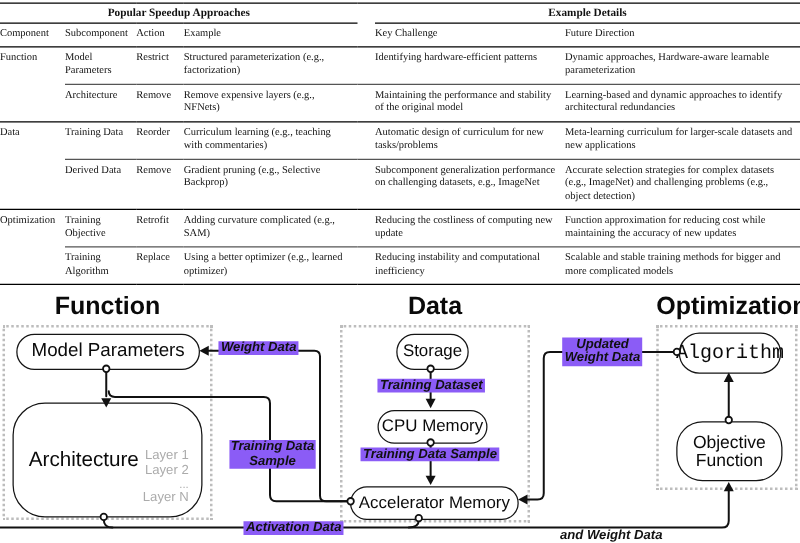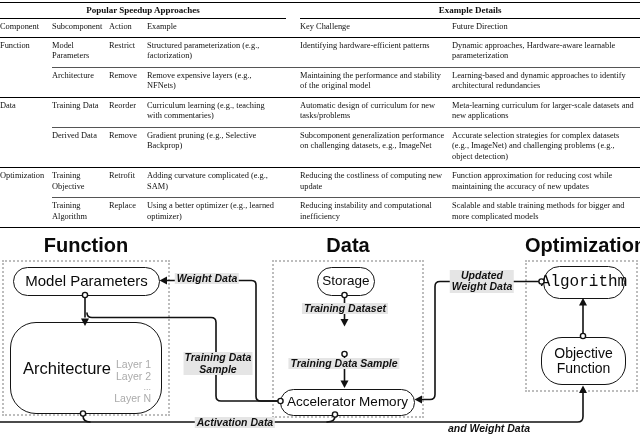--- a/index.html
+++ b/index.html
@@ -33,21 +33,21 @@
     display:flex;align-items:center;justify-content:center;color:#0a0a0a;}
   .pill{border-radius:999px;}
   .node-txt{white-space:pre-line;text-align:center;line-height:1.08;}
   #arch-label{position:absolute;left:12px;top:0;height:100%;display:flex;align-items:center;
     font-size:16.5px;}
   #arch-layers{position:absolute;right:10px;top:35px;text-align:right;color:#ababab;
     font-size:10.5px;line-height:12px;}
   #arch-layers .dots{font-size:9px;line-height:10px;}
   svg#wires{position:absolute;left:0;top:0;z-index:3;pointer-events:none;}
   .edge-label{position:absolute;z-index:4;font-size:10.5px;font-weight:700;font-style:italic;
-    color:#111;background:#e5e5e5;padding:0 2px;text-align:center;line-height:11.5px;
+    color:#111;background:#8b5cf6;padding:0 2px;text-align:center;line-height:11.5px;
     white-space:pre-line;transform:translateX(-50%);}
   .edge-label.nobg{background:transparent;padding:0;}
 </style>
 </head>
 <body>
 
 <div id="page">
 
   <div id="tbl-wrap">
     <table class="paper">
@@ -151,20 +151,23 @@
     <span id="arch-layers">
       <span style="display:block">Layer 1</span>
       <span style="display:block">Layer 2</span>
       <span style="display:block" class="dots">...</span>
       <span style="display:block">Layer N</span>
     </span>
   </div>
 
   <div class="node pill" style="left:317px;top:267px;width:56px;height:27px;font-size:13.5px;">
     <span class="node-txt">Storage</span>
+  </div>
+  <div class="node pill" style="left:302px;top:328px;width:86px;height:25px;font-size:13.5px;">
+    <span class="node-txt">CPU Memory</span>
   </div>
   <div class="node pill" style="left:280px;top:389px;width:133px;height:25px;font-size:13.5px;">
     <span class="node-txt">Accelerator Memory</span>
   </div>
   <div class="node pill" style="left:543px;top:266px;width:80px;height:31px;font-size:16px;font-family:Liberation Mono, monospace;">
     <span class="node-txt">Algorithm</span>
   </div>
   <div class="node" style="left:541px;top:337px;width:83px;height:46px;border-radius:21px;font-size:14px;">
     <span class="node-txt">Objective
 Function</span>

